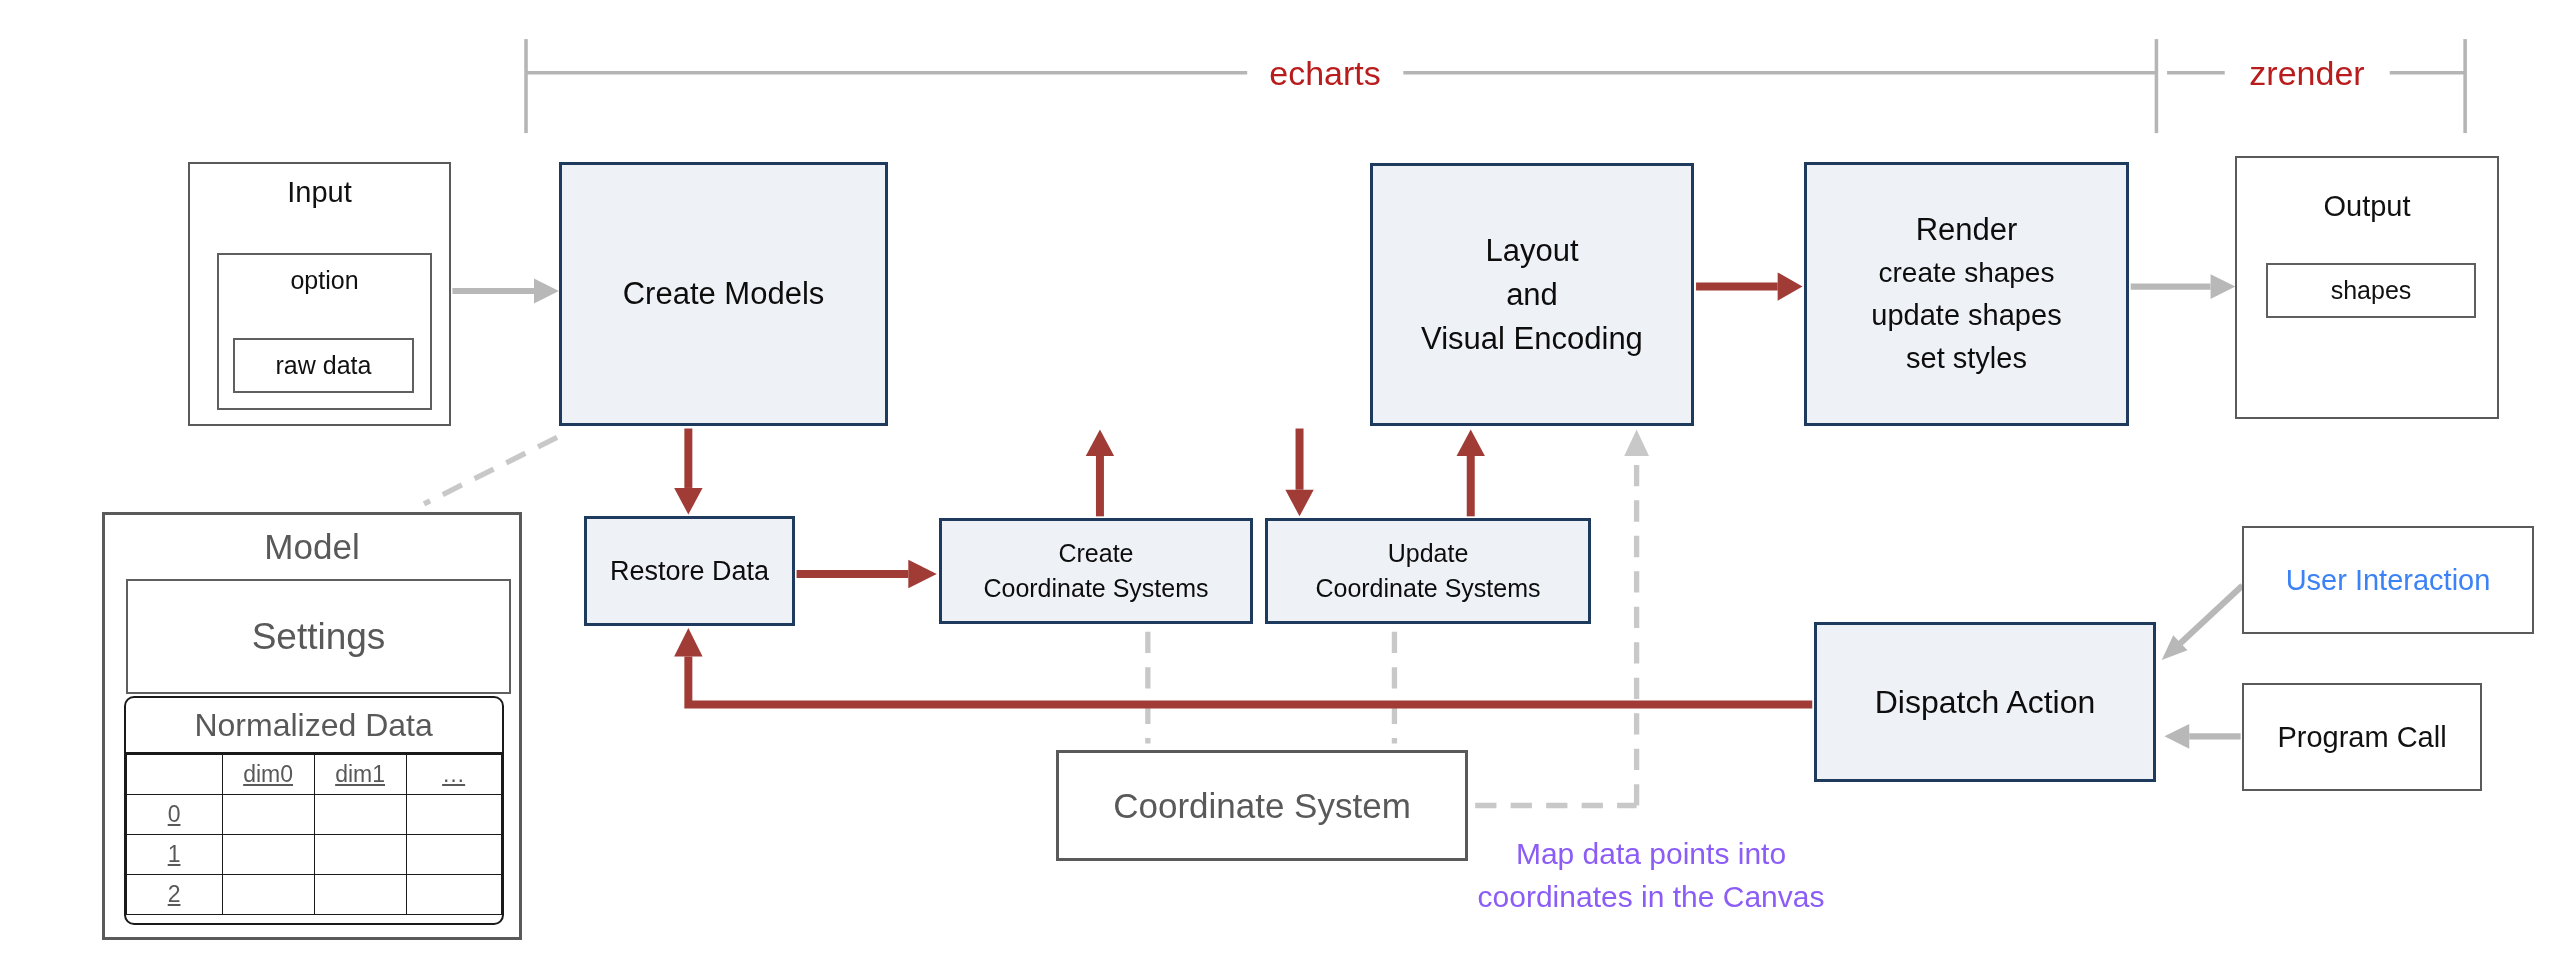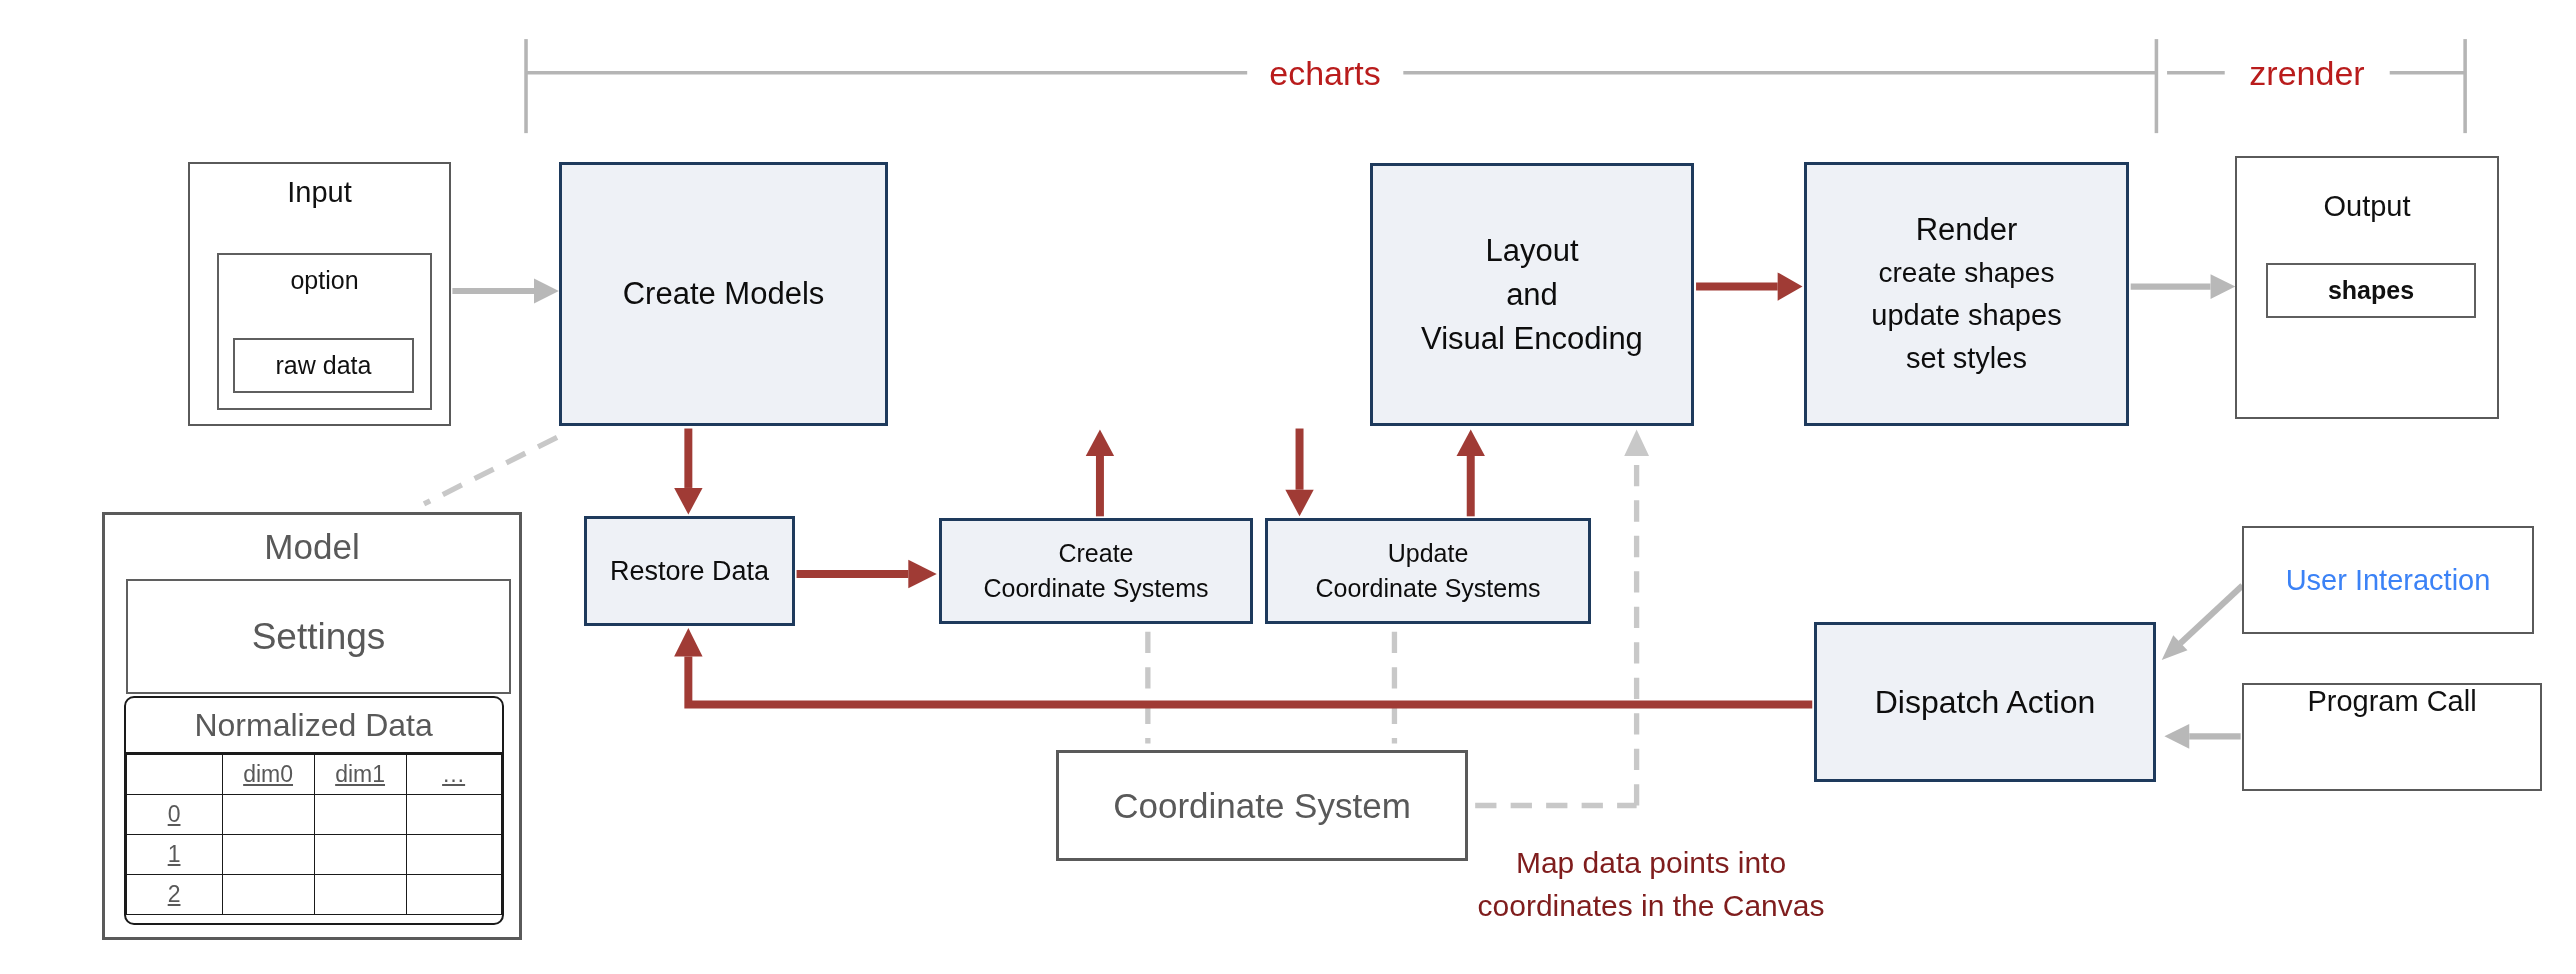--- a/index.html
+++ b/index.html
@@ -29,21 +29,21 @@
   .model-title{text-align:center;font-size:35px;color:#595959;padding-top:12.4px;}
   .settings-box{position:absolute;border:2.7px solid #5f5f5f;display:flex;align-items:center;
                 justify-content:center;font-size:37px;color:#595959;background:#fff;}
   .norm-table{position:absolute;border:2.7px solid #1a1a1a;background:#fff;}
   .norm-header{height:54px;border-bottom:2.7px solid #1a1a1a;display:flex;align-items:center;
                justify-content:center;font-size:32px;color:#595959;}
   table.norm-grid{border-collapse:collapse;width:100%;table-layout:fixed;}
   table.norm-grid td{border:1.8px solid #1a1a1a;height:39px;text-align:center;
                      font-size:23px;color:#595959;padding:0;text-decoration:underline;}
 
-  .mapnote{position:absolute;text-align:center;font-size:30px;color:#7f1d1d;line-height:43px;margin-top:9px;}
+  .mapnote{position:absolute;text-align:center;font-size:30px;color:#8b5cf6;line-height:43px;}
 </style>
 </head>
 <body>
 
 <div id="canvas">
 
   <svg id="wires" viewBox="0 0 2904 1099">
 
     <g stroke="#b5b5b5" stroke-width="4">
       <line x1="593" y1="82" x2="1406" y2="82"></line>
@@ -147,21 +147,21 @@
     <div class="toplabel" style="line-height:43px;">
       <div>Render</div>
       <div style="font-size:28px;">create shapes</div>
       <div style="font-size:29px;">update shapes</div>
       <div style="font-size:29px;">set styles</div>
     </div>
   </div>
 
   <div class="abs graybox" style="left:2235px;top:156px;width:264px;height:263px;">
     <span class="iotitle" style="margin-top:32px;">Output</span>
-    <div class="innerbox" style="left:29px;top:105px;width:206px;height:51px;font-weight:bold;">
+    <div class="innerbox" style="left:29px;top:105px;width:206px;height:51px;">
       <span>shapes</span>
     </div>
   </div>
 
   <div class="abs bluebox" style="left:584px;top:516px;width:211px;height:110px;">
     <span class="midlabel">Restore Data</span>
   </div>
 
   <div class="abs bluebox" style="left:939px;top:518px;width:314px;height:106px;">
     <div class="coordlabel">
@@ -178,21 +178,21 @@
   </div>
 
   <div class="abs bluebox" style="left:1814px;top:622px;width:342px;height:160px;">
     <span class="toplabel" style="font-size:32px;">Dispatch Action</span>
   </div>
 
   <div class="abs graybox" style="left:2242px;top:526px;width:292px;height:108px;display:flex;align-items:center;justify-content:center;">
     <span style="font-size:29px;color:#3b82f6;">User Interaction</span>
   </div>
 
-  <div class="abs graybox" style="left:2242px;top:683px;width:300px;height:108px;display:flex;justify-content:center;">
+  <div class="abs graybox" style="left:2242px;top:683px;width:240px;height:108px;display:flex;align-items:center;justify-content:center;">
     <span style="font-size:29px;color:#111;">Program Call</span>
   </div>
 
   <div class="abs graybox" style="left:1056px;top:750px;width:412px;height:111px;display:flex;align-items:center;justify-content:center;border-width:3.5px;">
     <span class="graytext" style="font-size:35px;">Coordinate System</span>
   </div>
 
   <div class="mapnote" style="left:1385px;top:832px;width:532px;">
     <div>Map data points into</div>
     <div>coordinates in the Canvas</div>

